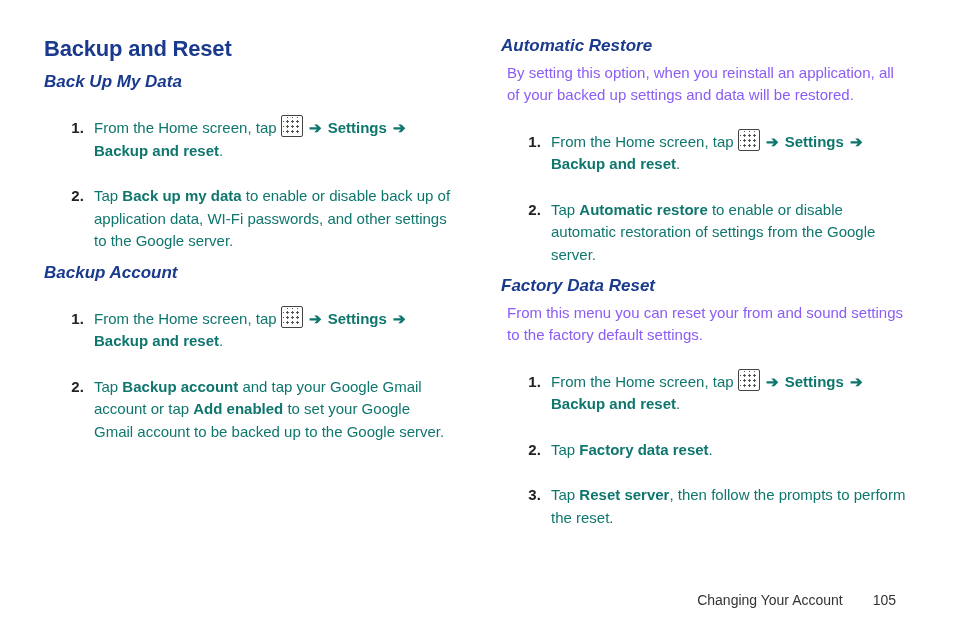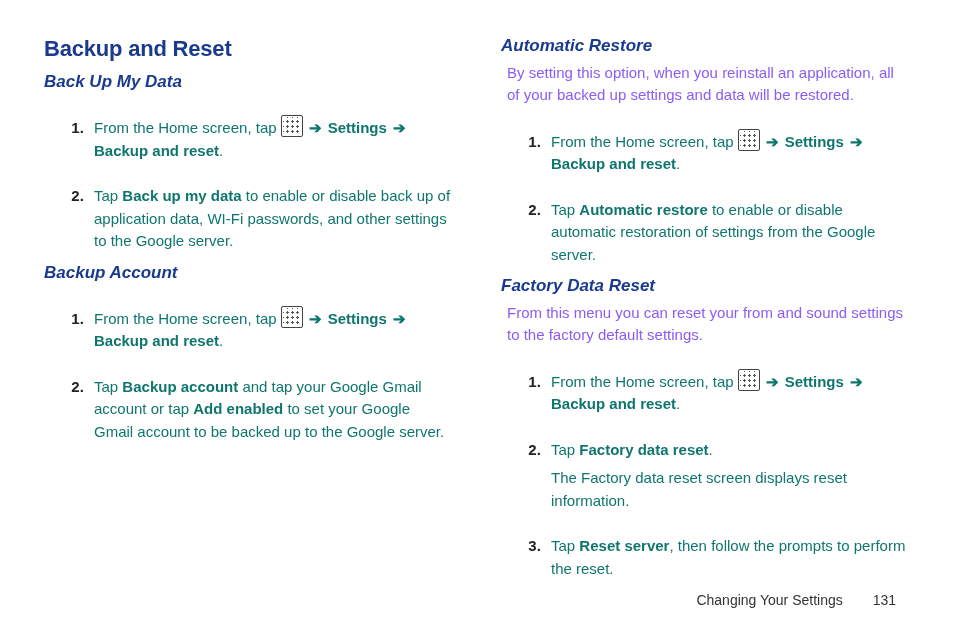--- a/index.html
+++ b/index.html
@@ -152,25 +152,24 @@
       <li>
         <span>From the Home screen, tap </span>
         <span class="apps-icon"></span>
         <span class="arrow">➔</span>
         <span class="bold"> Settings </span>
         <span class="arrow bold">➔</span>
         <span class="bold"> Backup and reset</span><span>.</span>
       </li>
       <li>
         <span>Tap </span><span class="bold">Factory data reset</span><span>.</span>
-        <div style="margin-top:6px">The Factory data reset screen displays reset information.</div>
       </li>
       <li>
         <span>Tap </span><span class="bold">Reset server</span><span>, then follow the prompts to perform the reset.</span>
       </li>
     </ol>
   </div>
 </div>
 
 <div class="footer">
-  <span>Changing Your Settings</span>
-  <span class="pn">131</span>
+  <span>Changing Your Account</span>
+  <span class="pn">105</span>
 </div>
 
 </body></html>

